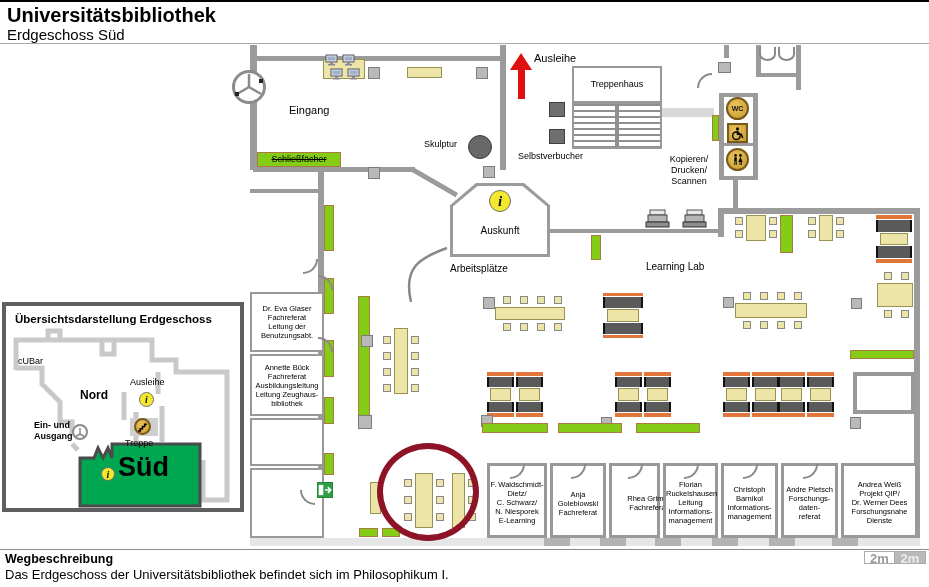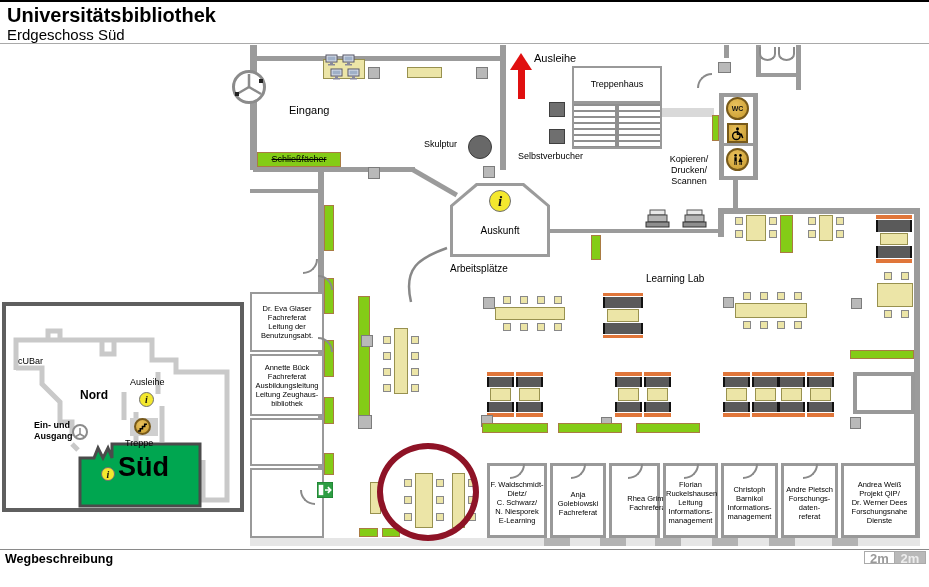--- a/index.html
+++ b/index.html
@@ -218,21 +218,21 @@
     </svg>
 
   <div class="wall" style="left:724px;top:0;width:5px;height:13px"></div>
   <div class="pillar" style="left:718px;top:17px;width:13px;height:11px"></div>
   <div class="wall" style="left:756px;top:0;width:5px;height:32px"></div>
   <div class="wall" style="left:796px;top:0;width:5px;height:45px"></div>
   <div class="wall" style="left:756px;top:28px;width:45px;height:4px"></div>
   <div class="varc" style="left:759px;top:2px;"></div>
   <div class="varc" style="left:778px;top:2px;"></div>
 
-  <div class="lbl" style="left:646px;top:228px;font-size:10px;">Learning Lab</div>
+  <div class="lbl" style="left:646px;top:216px;font-size:10px;">Learning Lab</div>
 
   <div class="wall" style="left:250px;top:144px;width:74px;height:4px"></div>
   <div class="room" style="left:250px;top:247px;width:74px;height:60px;display:flex;align-items:center;justify-content:center;">
     <span class="rlbl" style="position:static;">Dr. Eva Glaser<br>Fachreferat<br>Leitung der<br>Benutzungsabt.</span>
   </div>
   <div class="room" style="left:250px;top:309px;width:74px;height:62px;display:flex;align-items:center;justify-content:center;">
     <span class="rlbl" style="position:static;">Annette Bück<br>Fachreferat<br>Ausbildungsleitung<br>Leitung Zeughaus-<br>bibliothek</span>
   </div>
   <div class="room" style="left:250px;top:373px;width:74px;height:48px;"></div>
   <div class="room" style="left:250px;top:423px;width:74px;height:70px;"></div>
@@ -434,20 +434,21 @@
   </div>
   <div class="room" style="left:781px;top:418px;width:57px;height:75px;border-width:3px;">
     <span class="darc" style="left:19px;top:-2px;"></span>
     <div class="rlbl" style="left:0;top:19px;width:100%;">Andre Pietsch<br>Forschungs-<br>daten-<br>referat</div>
   </div>
   <div class="room" style="left:841px;top:418px;width:77px;height:75px;border-width:3px;">
     <div class="rlbl" style="left:0;top:14px;width:100%;">Andrea Weiß<br>Projekt QIP/<br>Dr. Werner Dees<br>Forschungsnahe<br>Dienste</div>
   </div>
 
   <div id="inset">
+    <div style="position:absolute;left:9px;top:7px;font-size:11.5px;font-weight:bold;">Übersichtsdarstellung Erdgeschoss</div>
     <svg width="234" height="202" viewBox="0 0 234 202" style="position:absolute;left:0;top:0;">
       <g stroke="#c9c9c9" stroke-width="5" fill="none">
         <path d="M10,64 V34 H146 V54 H170 V66 H221 V194 H197 V154"></path>
         <path d="M42,34 V25 H54 V34"></path>
         <path d="M96,34 V48 H108 V34"></path>
         <path d="M10,62 H36 V78 L54,96 V116 H66 V130"></path>
         <path d="M66,138 L72,144"></path>
         <path d="M118,86 V114"></path>
         <path d="M152,66 V88"></path>
         <path d="M130,106 V136"></path>
@@ -481,17 +482,18 @@
     </div>
     <div style="position:absolute;left:112px;top:146px;font-size:27px;font-weight:bold;">Süd</div>
     <div class="info" style="left:95px;top:161px;width:14px;height:14px;font-size:10px;">
       <span>i</span>
     </div>
   </div>
 </div>
 
 <div id="footer">
   <div id="weg-h">Wegbeschreibung</div>
+  <div id="weg-t">Das Erdgeschoss der Universitätsbibliothek befindet sich im Philosophikum I.</div>
   <div id="scale">
     <span class="s1">2m</span>
     <span class="s2">2m</span>
   </div>
 </div>
 
 </body></html>

